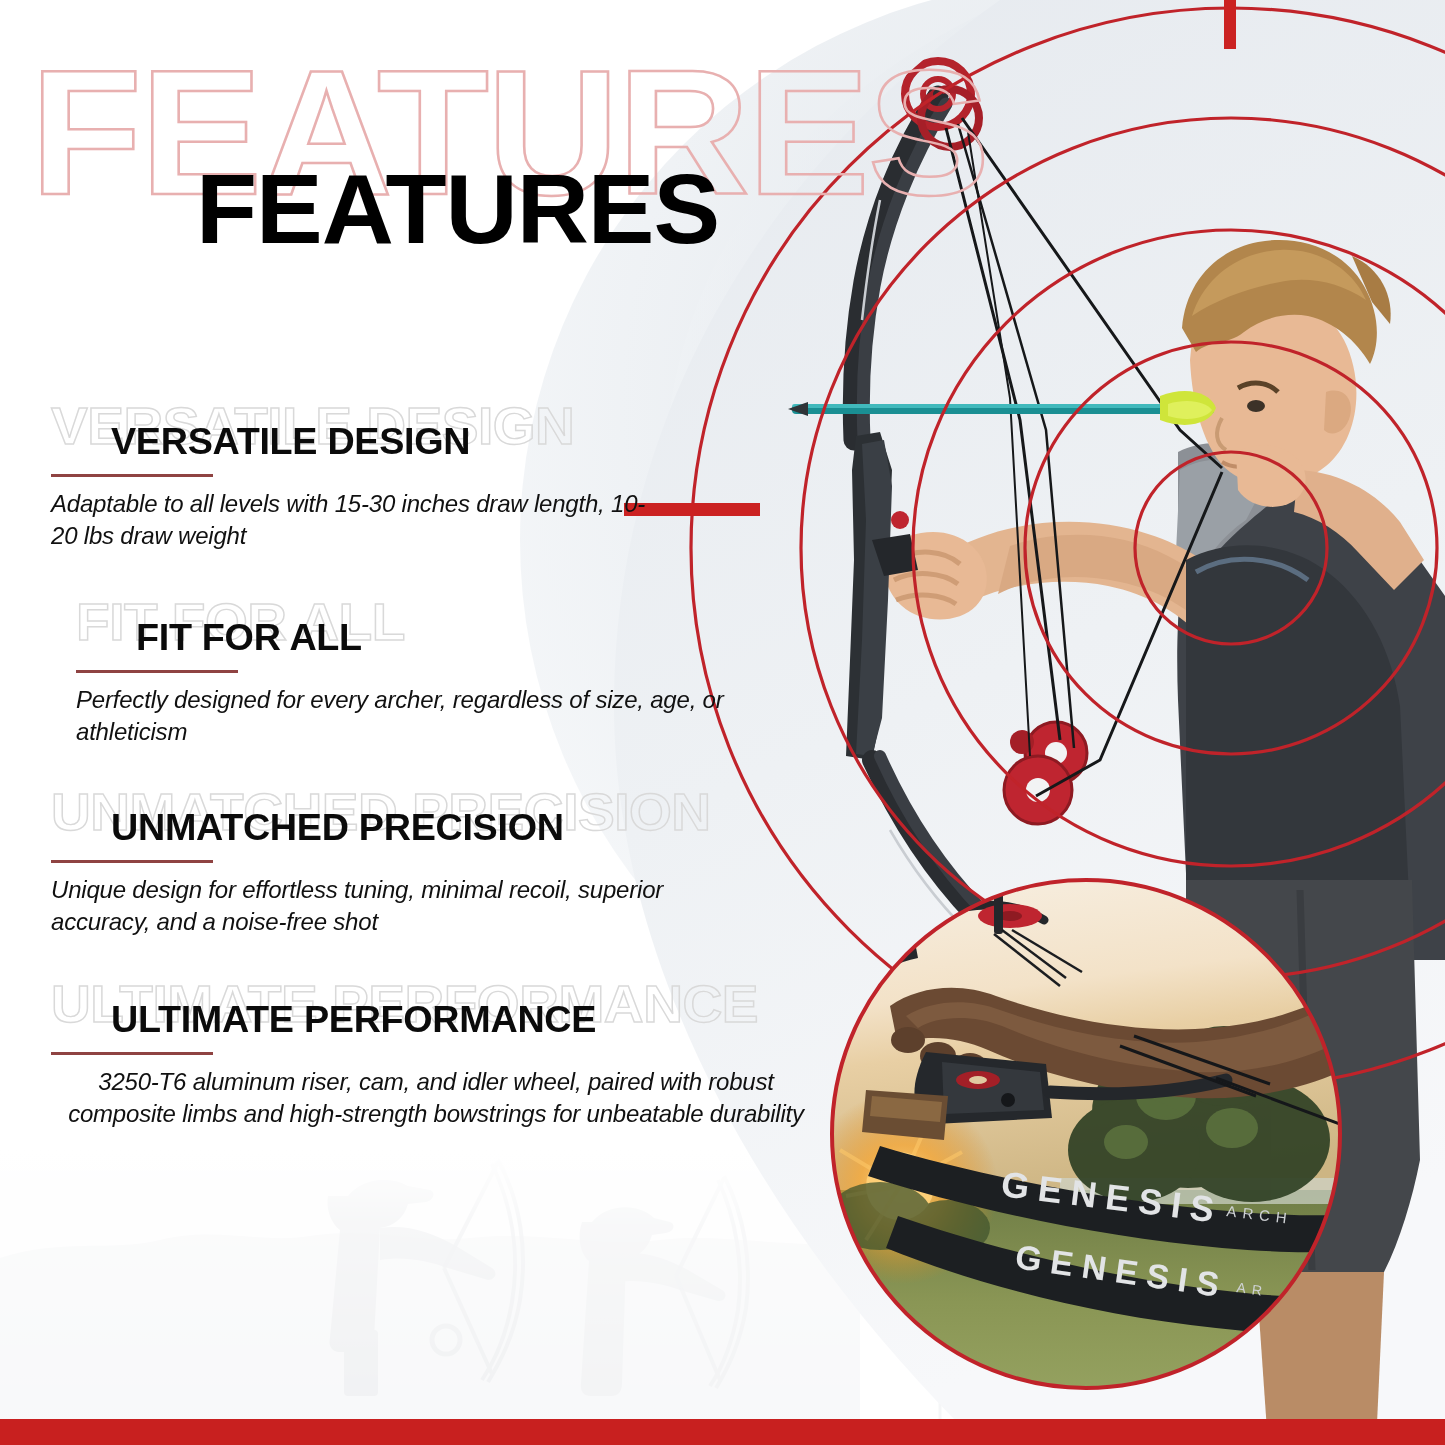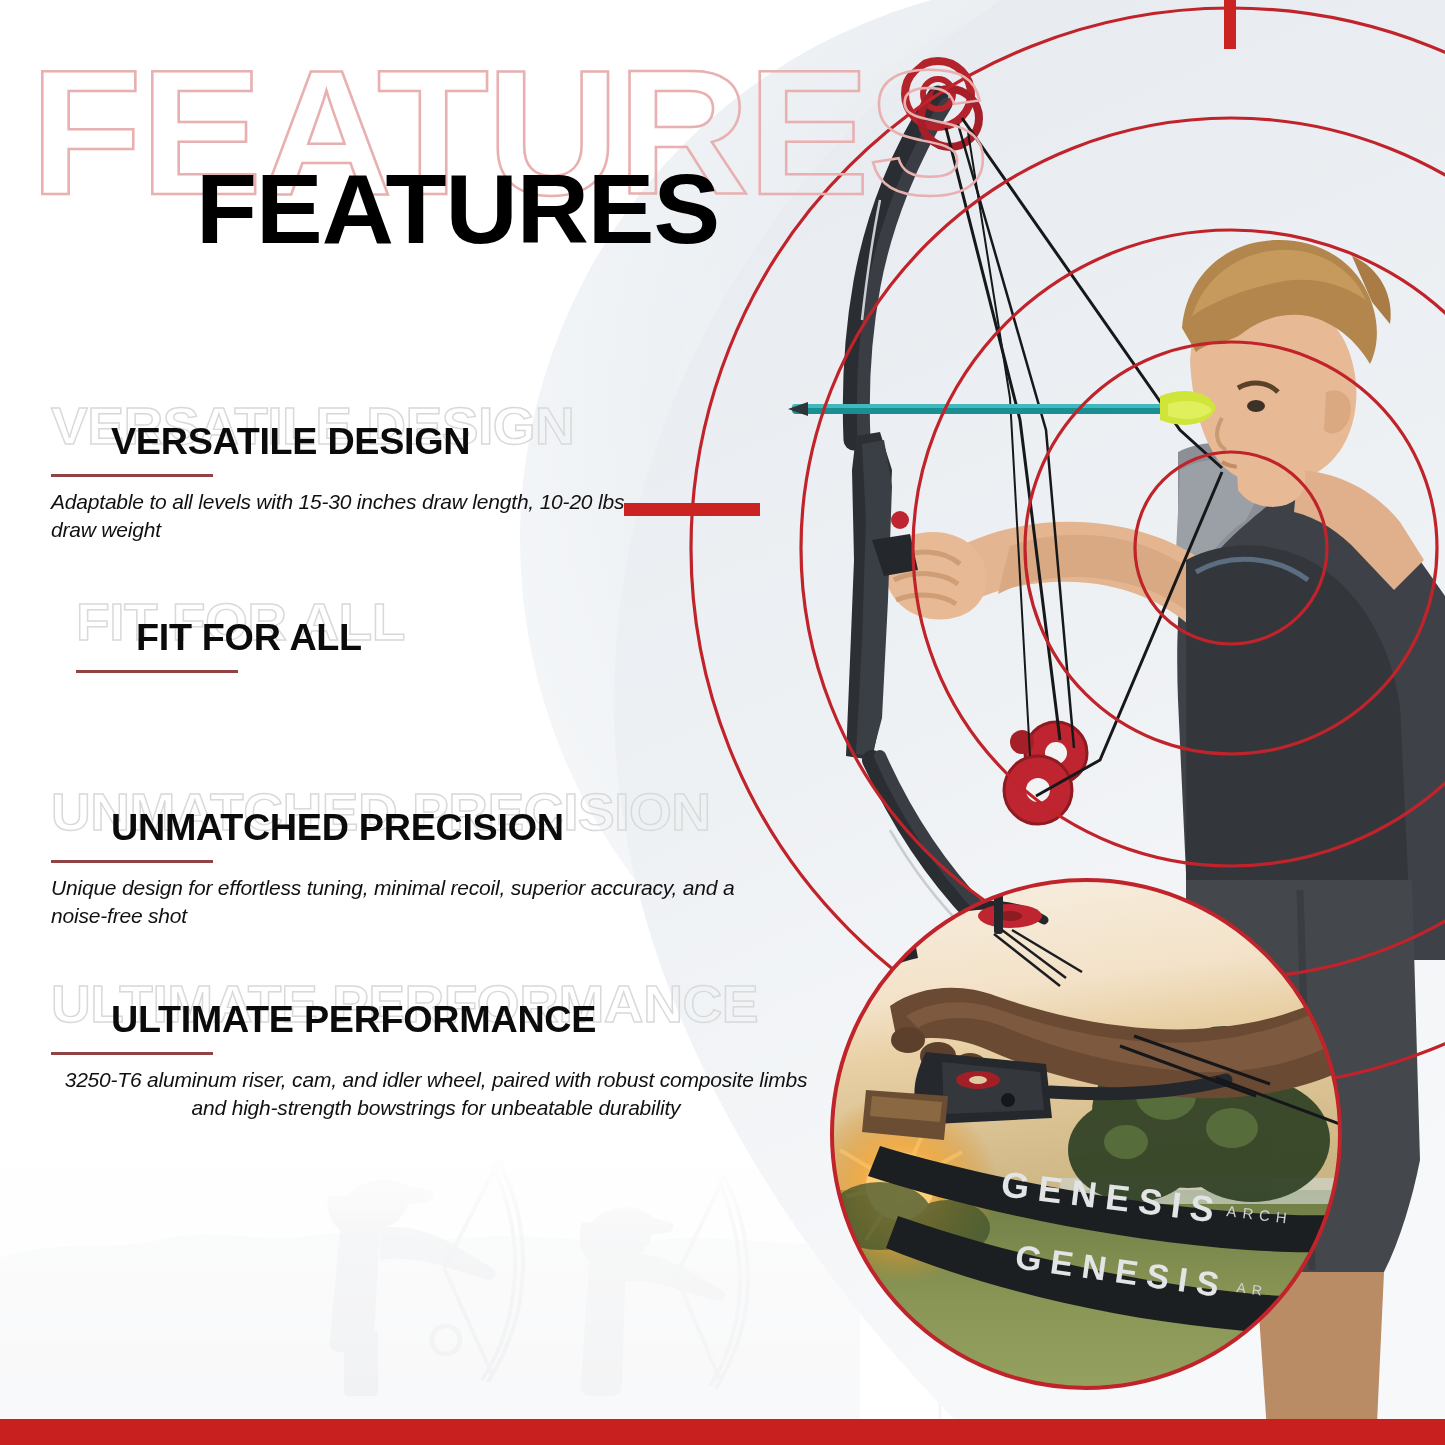--- a/index.html
+++ b/index.html
@@ -75,21 +75,21 @@
   .feat-rule {
     position:absolute;
     left:36px; top:70px;
     width:162px; height:3px;
     background:#8f4342;
   }
   .feat-body {
     position:absolute;
     left:36px; top:84px;
     width:790px;
-    font-size:21px;
+    font-size:24px;
     font-style:italic;
     font-weight:500;
     line-height:1.33;
     color:#111;
     letter-spacing:-0.2px;
   }
 
   
   .accent-bar-left {
     position:absolute;
@@ -489,20 +489,21 @@
       </div>
       <div class="feat-body" style="width:600px;">Adaptable to all levels with 15-30 inches draw length, 10-20 lbs draw weight</div>
     </div>
 
     <div class="feature" style="top:600px;margin-left:25px;">
       <div class="feat-headwrap">
         <div class="feat-ghost">FIT FOR ALL</div>
         <div class="feat-title">FIT FOR ALL</div>
         <div class="feat-rule"></div>
       </div>
+      <div class="feat-body" style="width:650px;">Perfectly designed for every archer, regardless of size, age, or athleticism</div>
     </div>
 
     <div class="feature" style="top:790px;">
       <div class="feat-headwrap">
         <div class="feat-ghost">UNMATCHED PRECISION</div>
         <div class="feat-title">UNMATCHED PRECISION</div>
         <div class="feat-rule"></div>
       </div>
       <div class="feat-body" style="width:700px;">Unique design for effortless tuning, minimal recoil, superior accuracy, and a noise-free shot</div>
     </div>

